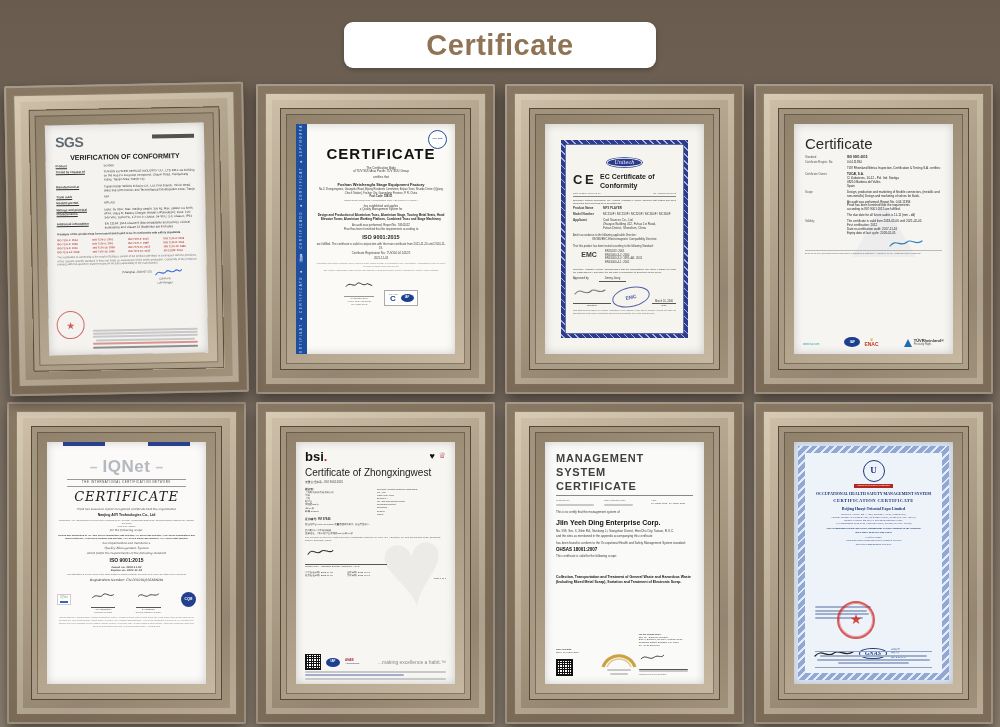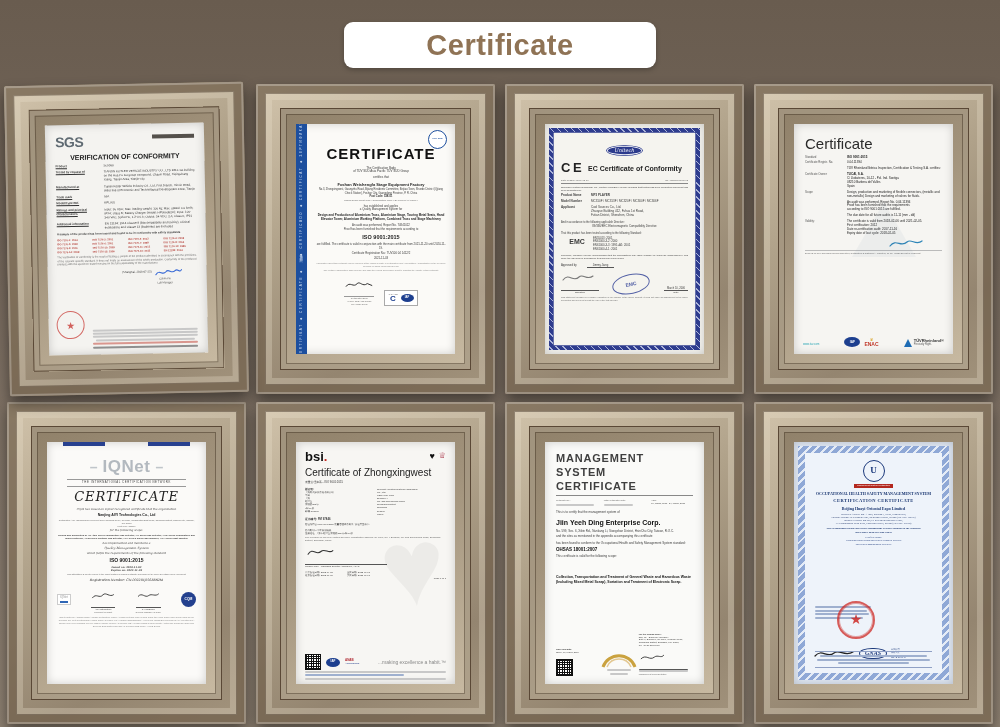--- a/index.html
+++ b/index.html
@@ -58,21 +58,21 @@
     display:flex;align-items:center;justify-content:center}
   .vtext{writing-mode:vertical-rl;transform:rotate(180deg);font-size:3px;color:#d8e4f5;letter-spacing:1.6px;white-space:nowrap}
   .tuvcircle{position:absolute;top:6px;right:8px;width:17px;height:17px;border-radius:50%;border:1.6px solid #1d4f9e;
     background:#fff;display:flex;align-items:center;justify-content:center;font-size:2.4px;font-weight:bold;color:#1d4f9e;text-align:center;line-height:1.1}
   .c2title{font-size:15px;font-weight:bold;letter-spacing:1px;color:#111;margin-top:12px;text-align:center}
   .jasbox{border:.6px solid #aaa;background:#fff;padding:1.5px 3px;display:flex;align-items:center;gap:3px}
   .jasC{font-size:8px;font-weight:900;color:#1d3f8f;line-height:1}
   .iafoval{background:#1d3f8f;color:#fff;font-size:2.8px;font-weight:bold;border-radius:50%;width:13px;height:8px;
     display:flex;align-items:center;justify-content:center}
   
-  .p3{padding:4px;background:#f5f4ef}
+  .p3{padding:16px;background:#f5f4ef}
   .p3in{box-sizing:border-box;height:100%;border:4px solid;position:relative;padding:5px 8px;
     border-image:repeating-linear-gradient(45deg,#2e3c8e 0 2px,#aab2d8 2px 3px,#2e3c8e 3px 5px) 4;
     box-shadow:inset 0 0 0 .7px #2e3c8e}
   .uoval{display:inline-block;background:#2b3a8c;color:#fff;border-radius:50%;padding:1.5px 7px;
     font-size:5px;font-style:italic;font-family:"DejaVu Serif",serif;box-shadow:inset 0 0 0 .8px #fff,0 0 0 .8px #2b3a8c}
   .cemark{font-size:13px;font-weight:bold;letter-spacing:2.5px;color:#222}
   .c3row{display:flex;margin-top:2px}
   .c3l{width:30px;flex:none;font-size:3px;font-weight:bold}
   .c3v{flex:1;font-size:3px}
   .emcstamp{width:36px;height:18px;border:1.3px solid #3a4a9a;border-radius:50%;transform:rotate(-12deg);

